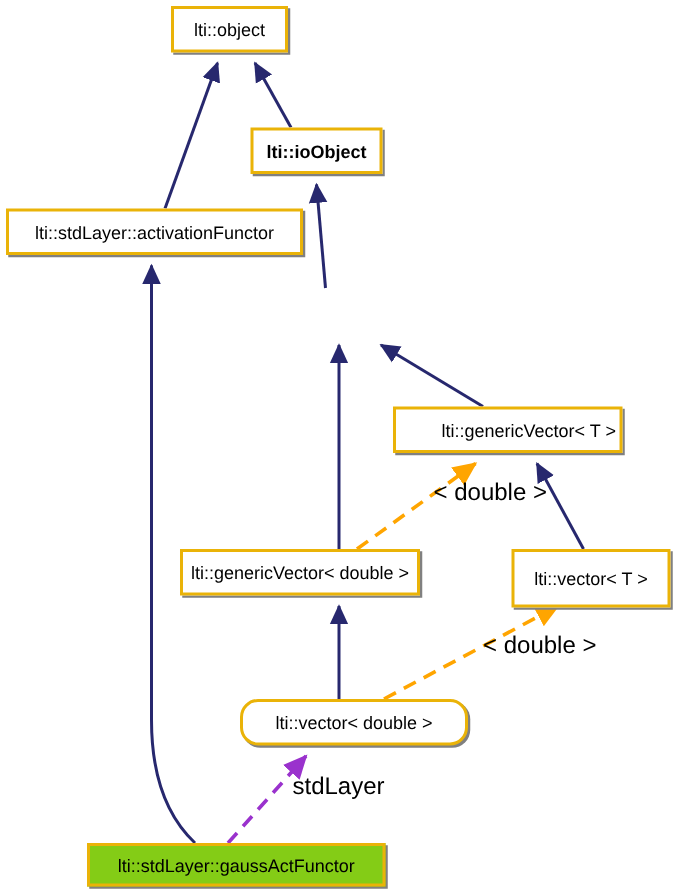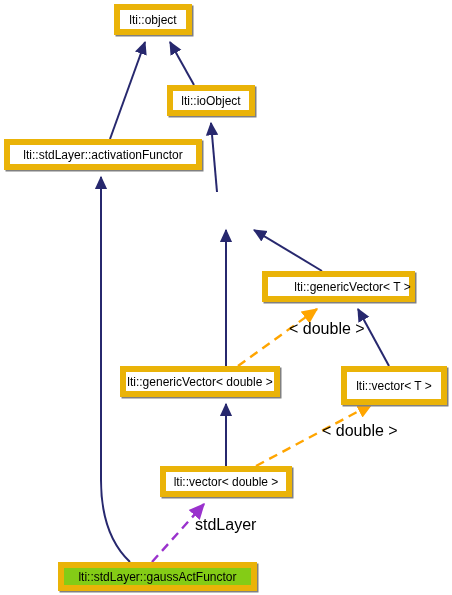--- a/index.html
+++ b/index.html
@@ -20,21 +20,21 @@
     left: 0;
     top: 0;
     width: 452px;
     height: 595px;
     display: block;
   }
   .node-box {
     position: absolute;
     box-sizing: border-box;
     background: #ffffff;
-    border: 6px solid #eab308;
+    border: 2px solid #eab308;
     box-shadow: 1.5px 1.5px 0 0 #808080;
     display: flex;
     align-items: center;
     justify-content: center;
     white-space: nowrap;
   }
   .node-box.highlight {
     background: #84cc16;
     margin-left: 15px;
   }
@@ -90,42 +90,42 @@
 
     <path d="M 256 466 L 372 404" fill="none" stroke="#ffa500" stroke-width="2.4" stroke-dasharray="9,6" marker-end="url(#arrow-template)"></path>
 
     <path d="M 152 562 L 204 504" fill="none" stroke="#9a32cd" stroke-width="2.4" stroke-dasharray="9,6" marker-end="url(#arrow-usage)"></path>
   </svg>
 
   <div class="node-box" style="left:114px; top:4px; width:78px; height:31px;">
     <span class="node-label">lti::object</span>
   </div>
 
-  <div class="node-box" style="left:167px; top:85px; width:88px; height:31px;">
+  <div class="node-box" style="left:167px; top:85px; width:88px; height:31px;font-weight:bold;">
     <span class="node-label">lti::ioObject</span>
   </div>
 
   <div class="node-box" style="left:4px; top:139px; width:198px; height:31px;">
     <span class="node-label">lti::stdLayer::activationFunctor</span>
   </div>
 
 
   <div class="node-box" style="left:262px; top:271px; width:153px; height:31px;padding-left:28px;">
     <span class="node-label">lti::genericVector&lt; T &gt;</span>
   </div>
 
   <div class="node-box" style="left:120px; top:366px; width:160px; height:31px;">
     <span class="node-label">lti::genericVector&lt; double &gt;</span>
   </div>
 
   <div class="node-box" style="left:341px; top:366px; width:106px; height:39px;">
     <span class="node-label">lti::vector&lt; T &gt;</span>
   </div>
 
-  <div class="node-box" style="left:160px; top:466px; width:132px; height:31px;">
+  <div class="node-box" style="left:160px; top:466px; width:152px; height:31px;border-radius:12px;">
     <span class="node-label">lti::vector&lt; double &gt;</span>
   </div>
 
   <div class="node-box highlight" style="left:43px; top:562px; width:199px; height:29px;">
     <span class="node-label">lti::stdLayer::gaussActFunctor</span>
   </div>
 
   <div class="edge-label" style="left:289px; top:321px;">&lt; double &gt;</div>
 
   <div class="edge-label" style="left:322px; top:423px;">&lt; double &gt;</div>

